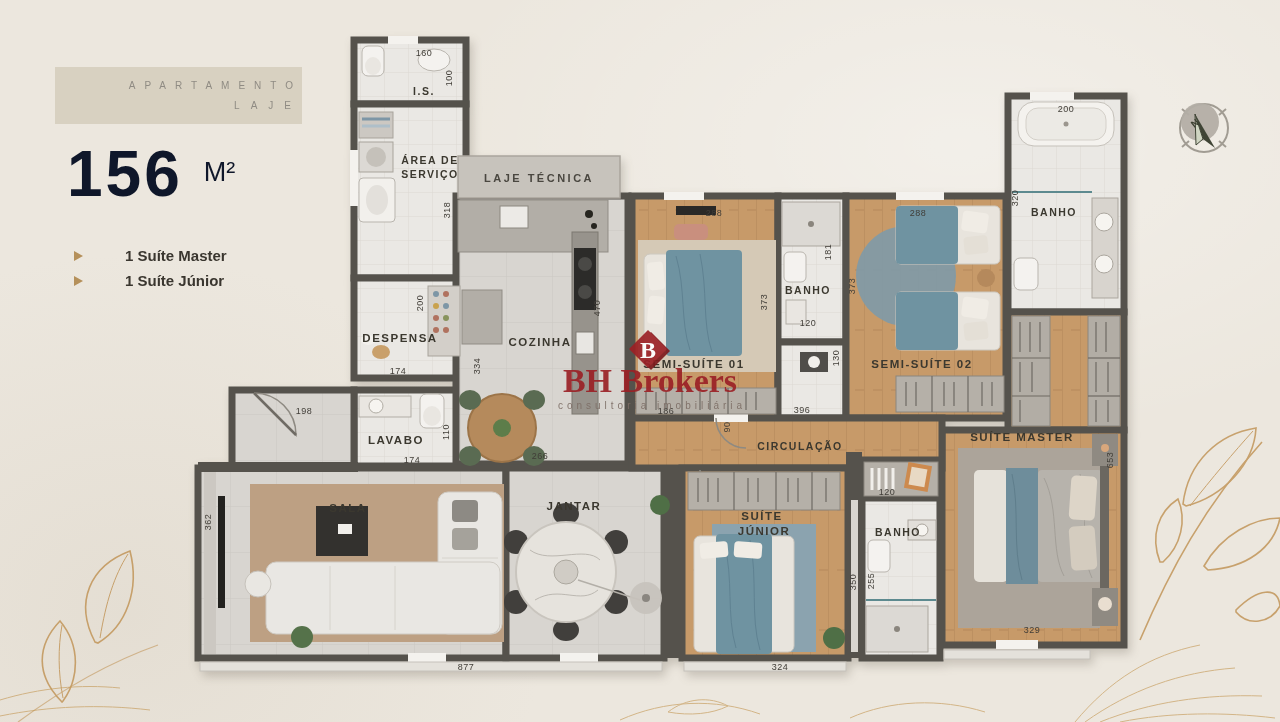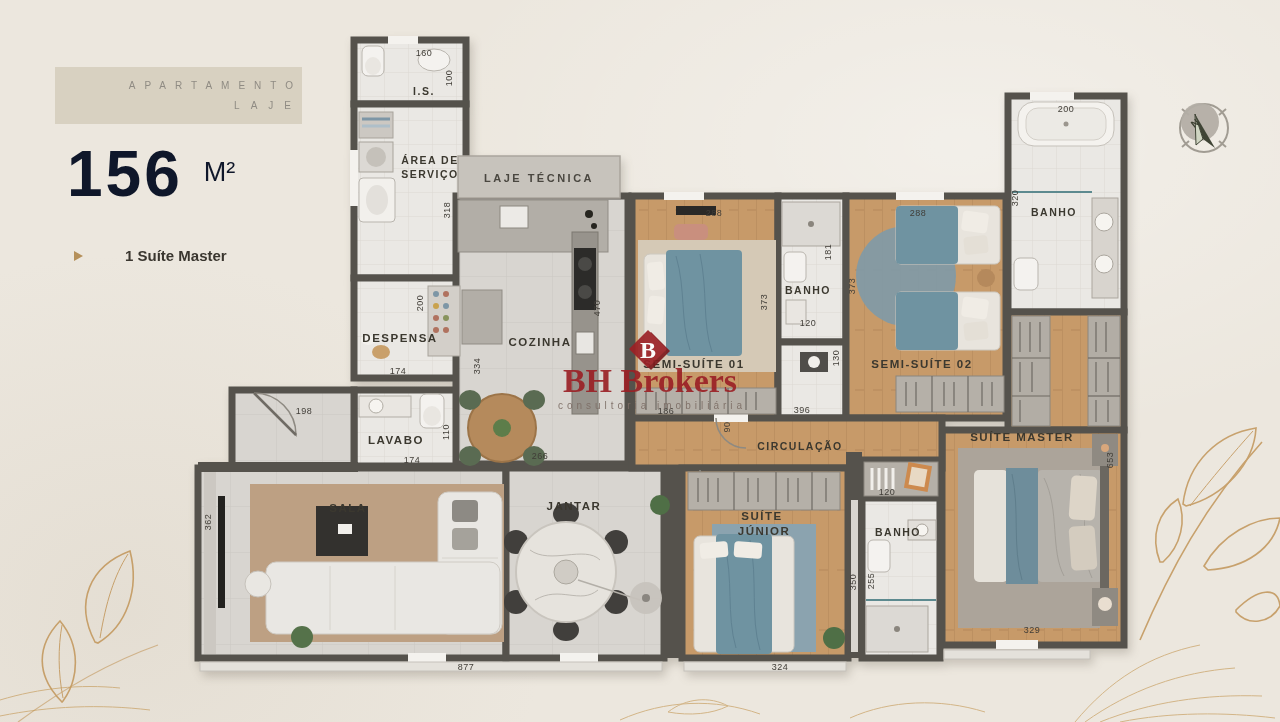--- a/index.html
+++ b/index.html
@@ -48,20 +48,24 @@
 </div>
 <div class="abs area">
   <div class="val">156</div>
   <div class="unit">M²</div>
 </div>
 <div class="abs features">
   <div class="feat">
       <i class="tri"></i>
       <span>1 Suíte Master</span>
     </div>
+  <div class="feat">
+      <i class="tri"></i>
+      <span>1 Suíte Júnior</span>
+    </div>
 </div>
 
 <svg class="abs" style="left:0;top:0" width="1280" height="722" viewBox="0 0 1280 722">
   <defs>
     <pattern id="wood" width="18" height="60" patternUnits="userSpaceOnUse">
       <rect width="18" height="60" fill="#c79a69"></rect>
       <line x1="0" y1="0" x2="0" y2="60" stroke="#b5895b" stroke-width="1.2"></line>
       <line x1="9" y1="30" x2="18" y2="30" stroke="#b5895b" stroke-width="1"></line>
     </pattern>
     <pattern id="tile" width="24" height="24" patternUnits="userSpaceOnUse">

